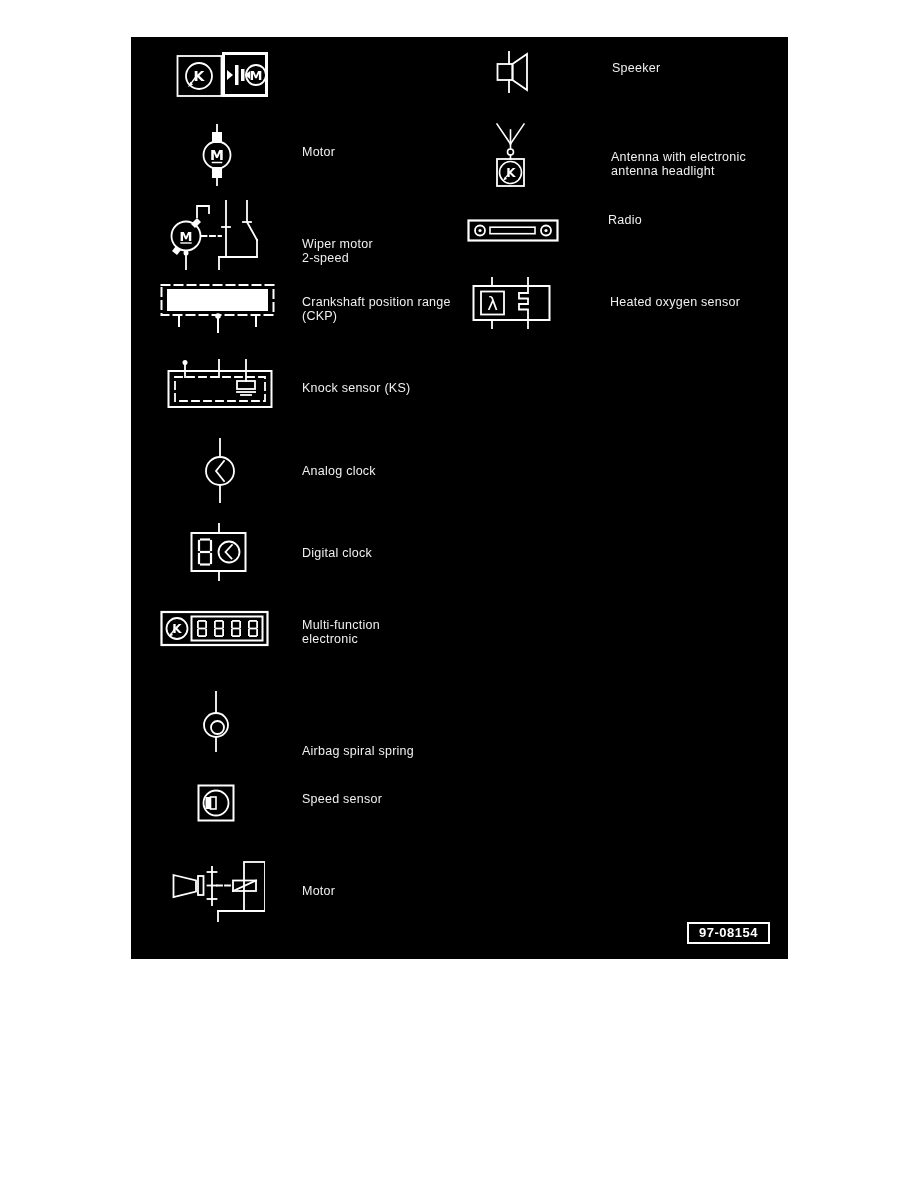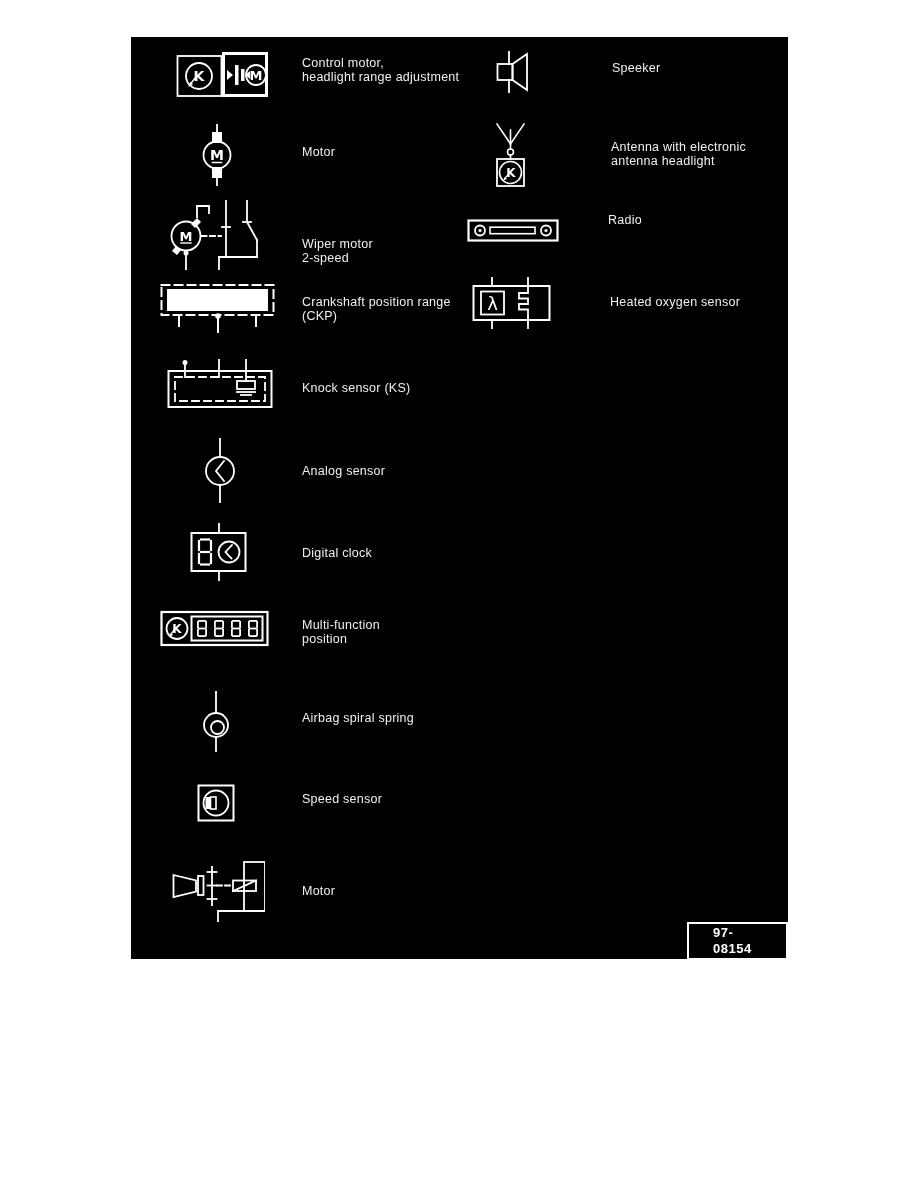--- a/index.html
+++ b/index.html
@@ -2,21 +2,21 @@
 <html><head>
 <meta charset="utf-8">
 <style>
   html,body{margin:0;padding:0;background:#ffffff;}
   body{width:918px;height:1188px;position:relative;font-family:"Liberation Sans",sans-serif;}
   .panel{position:absolute;left:131px;top:37px;width:657px;height:922px;background:#000000;}
   .icon{position:absolute;display:block;}
   .lbl{position:absolute;color:#f0f0f0;font-size:12.5px;line-height:14px;letter-spacing:.25px;white-space:nowrap;}
   .lbl div{pointer-events:none;}
   .badge{position:absolute;left:556px;top:885px;border:2px solid #ffffff;color:#ffffff;
-         font-weight:bold;font-size:13px;line-height:16px;padding:1px 24px;letter-spacing:.5px;background:#000;}
+         font-weight:bold;font-size:13px;line-height:16px;padding:1px 10px;letter-spacing:.5px;background:#000;}
   svg text{font-family:"DejaVu Sans",sans-serif;}
 </style>
 </head>
 <body>
 
 <div class="panel">
 
   <svg class="icon" style="left:45px;top:15px" width="92" height="46" viewBox="0 0 92 46">
     <g stroke="#ffffff" fill="none" stroke-width="1.8" stroke-linecap="square">
       <rect x="1.5" y="4" width="44" height="40"></rect>
@@ -26,24 +26,20 @@
       <circle cx="80" cy="23" r="10"></circle>
     </g>
     <polygon points="12,35 17,32.5 14.5,29.8" fill="#ffffff"></polygon>
     <polygon points="51,18 57,23 51,28" fill="#ffffff"></polygon>
     <rect x="59" y="13" width="3.5" height="20" fill="#ffffff"></rect>
     <rect x="65" y="17" width="3.5" height="12" fill="#ffffff"></rect>
     <polygon points="74,19 69,23 74,27" fill="#ffffff"></polygon>
     <text x="23" y="29" text-anchor="middle" font-size="14" font-weight="bold" fill="#ffffff">K</text>
     <text x="80" y="28" text-anchor="middle" font-size="13" font-weight="bold" fill="#ffffff">M</text>
   </svg>
-  <div class="lbl" style="left:171px;top:19px">
-    <div>Control motor,</div>
-    <div>headlight range adjustment</div>
-  </div>
 
   <svg class="icon" style="left:71px;top:87px" width="30" height="62" viewBox="0 0 30 62">
     <g stroke="#ffffff" fill="none" stroke-width="1.8" stroke-linecap="square">
       <line x1="15" y1="0" x2="15" y2="9"></line>
       <circle cx="15" cy="31" r="13.5"></circle>
       <line x1="10.5" y1="38.5" x2="19.5" y2="38.5" stroke-width="1.5"></line>
       <line x1="15" y1="53" x2="15" y2="62"></line>
     </g>
     <rect x="10" y="8" width="10" height="11" fill="#ffffff"></rect>
     <rect x="10" y="43" width="10" height="11" fill="#ffffff"></rect>
@@ -113,21 +109,21 @@
 
   <svg class="icon" style="left:74px;top:401px" width="30" height="65" viewBox="0 0 30 65">
     <g stroke="#ffffff" fill="none" stroke-width="1.8" stroke-linecap="square">
       <line x1="15" y1="0" x2="15" y2="19"></line>
       <circle cx="15" cy="33" r="14"></circle>
       <path d="M19,23 L11,33 L19,43"></path>
       <line x1="15" y1="47" x2="15" y2="65"></line>
     </g>
   </svg>
   <div class="lbl" style="left:171px;top:427px">
-    <div>Analog sensor</div>
+    <div>Analog clock</div>
   </div>
 
   <svg class="icon" style="left:59px;top:486px" width="57" height="58" viewBox="0 0 57 58">
     <g stroke="#ffffff" fill="none" stroke-width="1.8" stroke-linecap="square">
       <line x1="29" y1="0" x2="29" y2="10"></line>
       <line x1="29" y1="48" x2="29" y2="58"></line>
       <rect x="1.5" y="10" width="54" height="38" stroke-width="2"></rect>
       <g stroke-width="2.2">
         <line x1="11" y1="16.5" x2="19" y2="16.5"></line>
         <line x1="11" y1="29" x2="19" y2="29"></line>
@@ -165,32 +161,32 @@
     </g>
     <polygon points="9,28 13,26 11,23.5" fill="#ffffff"></polygon>
     <use href="#d8" x="37" y="11"></use>
     <use href="#d8" x="54" y="11"></use>
     <use href="#d8" x="71" y="11"></use>
     <use href="#d8" x="88" y="11"></use>
     <text x="17" y="24" text-anchor="middle" font-size="12" font-weight="bold" fill="#ffffff">K</text>
   </svg>
   <div class="lbl" style="left:171px;top:581px">
     <div>Multi-function</div>
-    <div>position</div>
+    <div>electronic</div>
   </div>
 
   <svg class="icon" style="left:71px;top:654px" width="28" height="61" viewBox="0 0 28 61">
     <g stroke="#ffffff" fill="none" stroke-width="1.8" stroke-linecap="square">
       <line x1="14" y1="0" x2="14" y2="22"></line>
       <circle cx="14" cy="34" r="12"></circle>
       <circle cx="15.5" cy="36.5" r="6.5"></circle>
       <line x1="14" y1="46" x2="14" y2="61"></line>
     </g>
   </svg>
-  <div class="lbl" style="left:171px;top:674px">
+  <div class="lbl" style="left:171px;top:707px">
     <div>Airbag spiral spring</div>
   </div>
 
   <svg class="icon" style="left:66px;top:747px" width="38" height="39" viewBox="0 0 38 39">
     <g stroke="#ffffff" fill="none" stroke-width="2" stroke-linecap="square">
       <rect x="1.5" y="1.5" width="35" height="35"></rect>
       <circle cx="19" cy="19" r="12.5" stroke-width="1.8"></circle>
       <rect x="13.5" y="13" width="5.5" height="12" stroke-width="1.6"></rect>
     </g>
     <rect x="8.5" y="13" width="5" height="12" fill="#ffffff"></rect>
@@ -238,21 +234,21 @@
       <line x1="17.5" y1="8" x2="17.5" y2="27"></line>
       <circle cx="17.5" cy="30" r="3"></circle>
       <line x1="17.5" y1="33" x2="17.5" y2="37"></line>
       <rect x="4" y="37" width="27" height="27" stroke-width="1.8"></rect>
       <circle cx="17.5" cy="50.5" r="11"></circle>
       <line x1="15" y1="52.5" x2="11.5" y2="57" stroke-width="1.2"></line>
     </g>
     <polygon points="10,58.5 14,57 12,54.8" fill="#ffffff"></polygon>
     <text x="18" y="55" text-anchor="middle" font-size="12" font-weight="bold" fill="#ffffff">K</text>
   </svg>
-  <div class="lbl" style="left:480px;top:103px">
+  <div class="lbl" style="left:480px;top:113px">
     <div>Antenna with electronic</div>
     <div>antenna headlight</div>
   </div>
 
   <svg class="icon" style="left:336px;top:181px" width="92" height="25" viewBox="0 0 92 25">
     <g stroke="#ffffff" fill="none" stroke-width="1.8" stroke-linecap="square">
       <rect x="1.5" y="2.5" width="89" height="20" stroke-width="2.2"></rect>
       <circle cx="13" cy="12.5" r="5"></circle>
       <circle cx="79" cy="12.5" r="5"></circle>
       <rect x="23" y="9.2" width="45" height="6.5" stroke-width="1.6"></rect>

